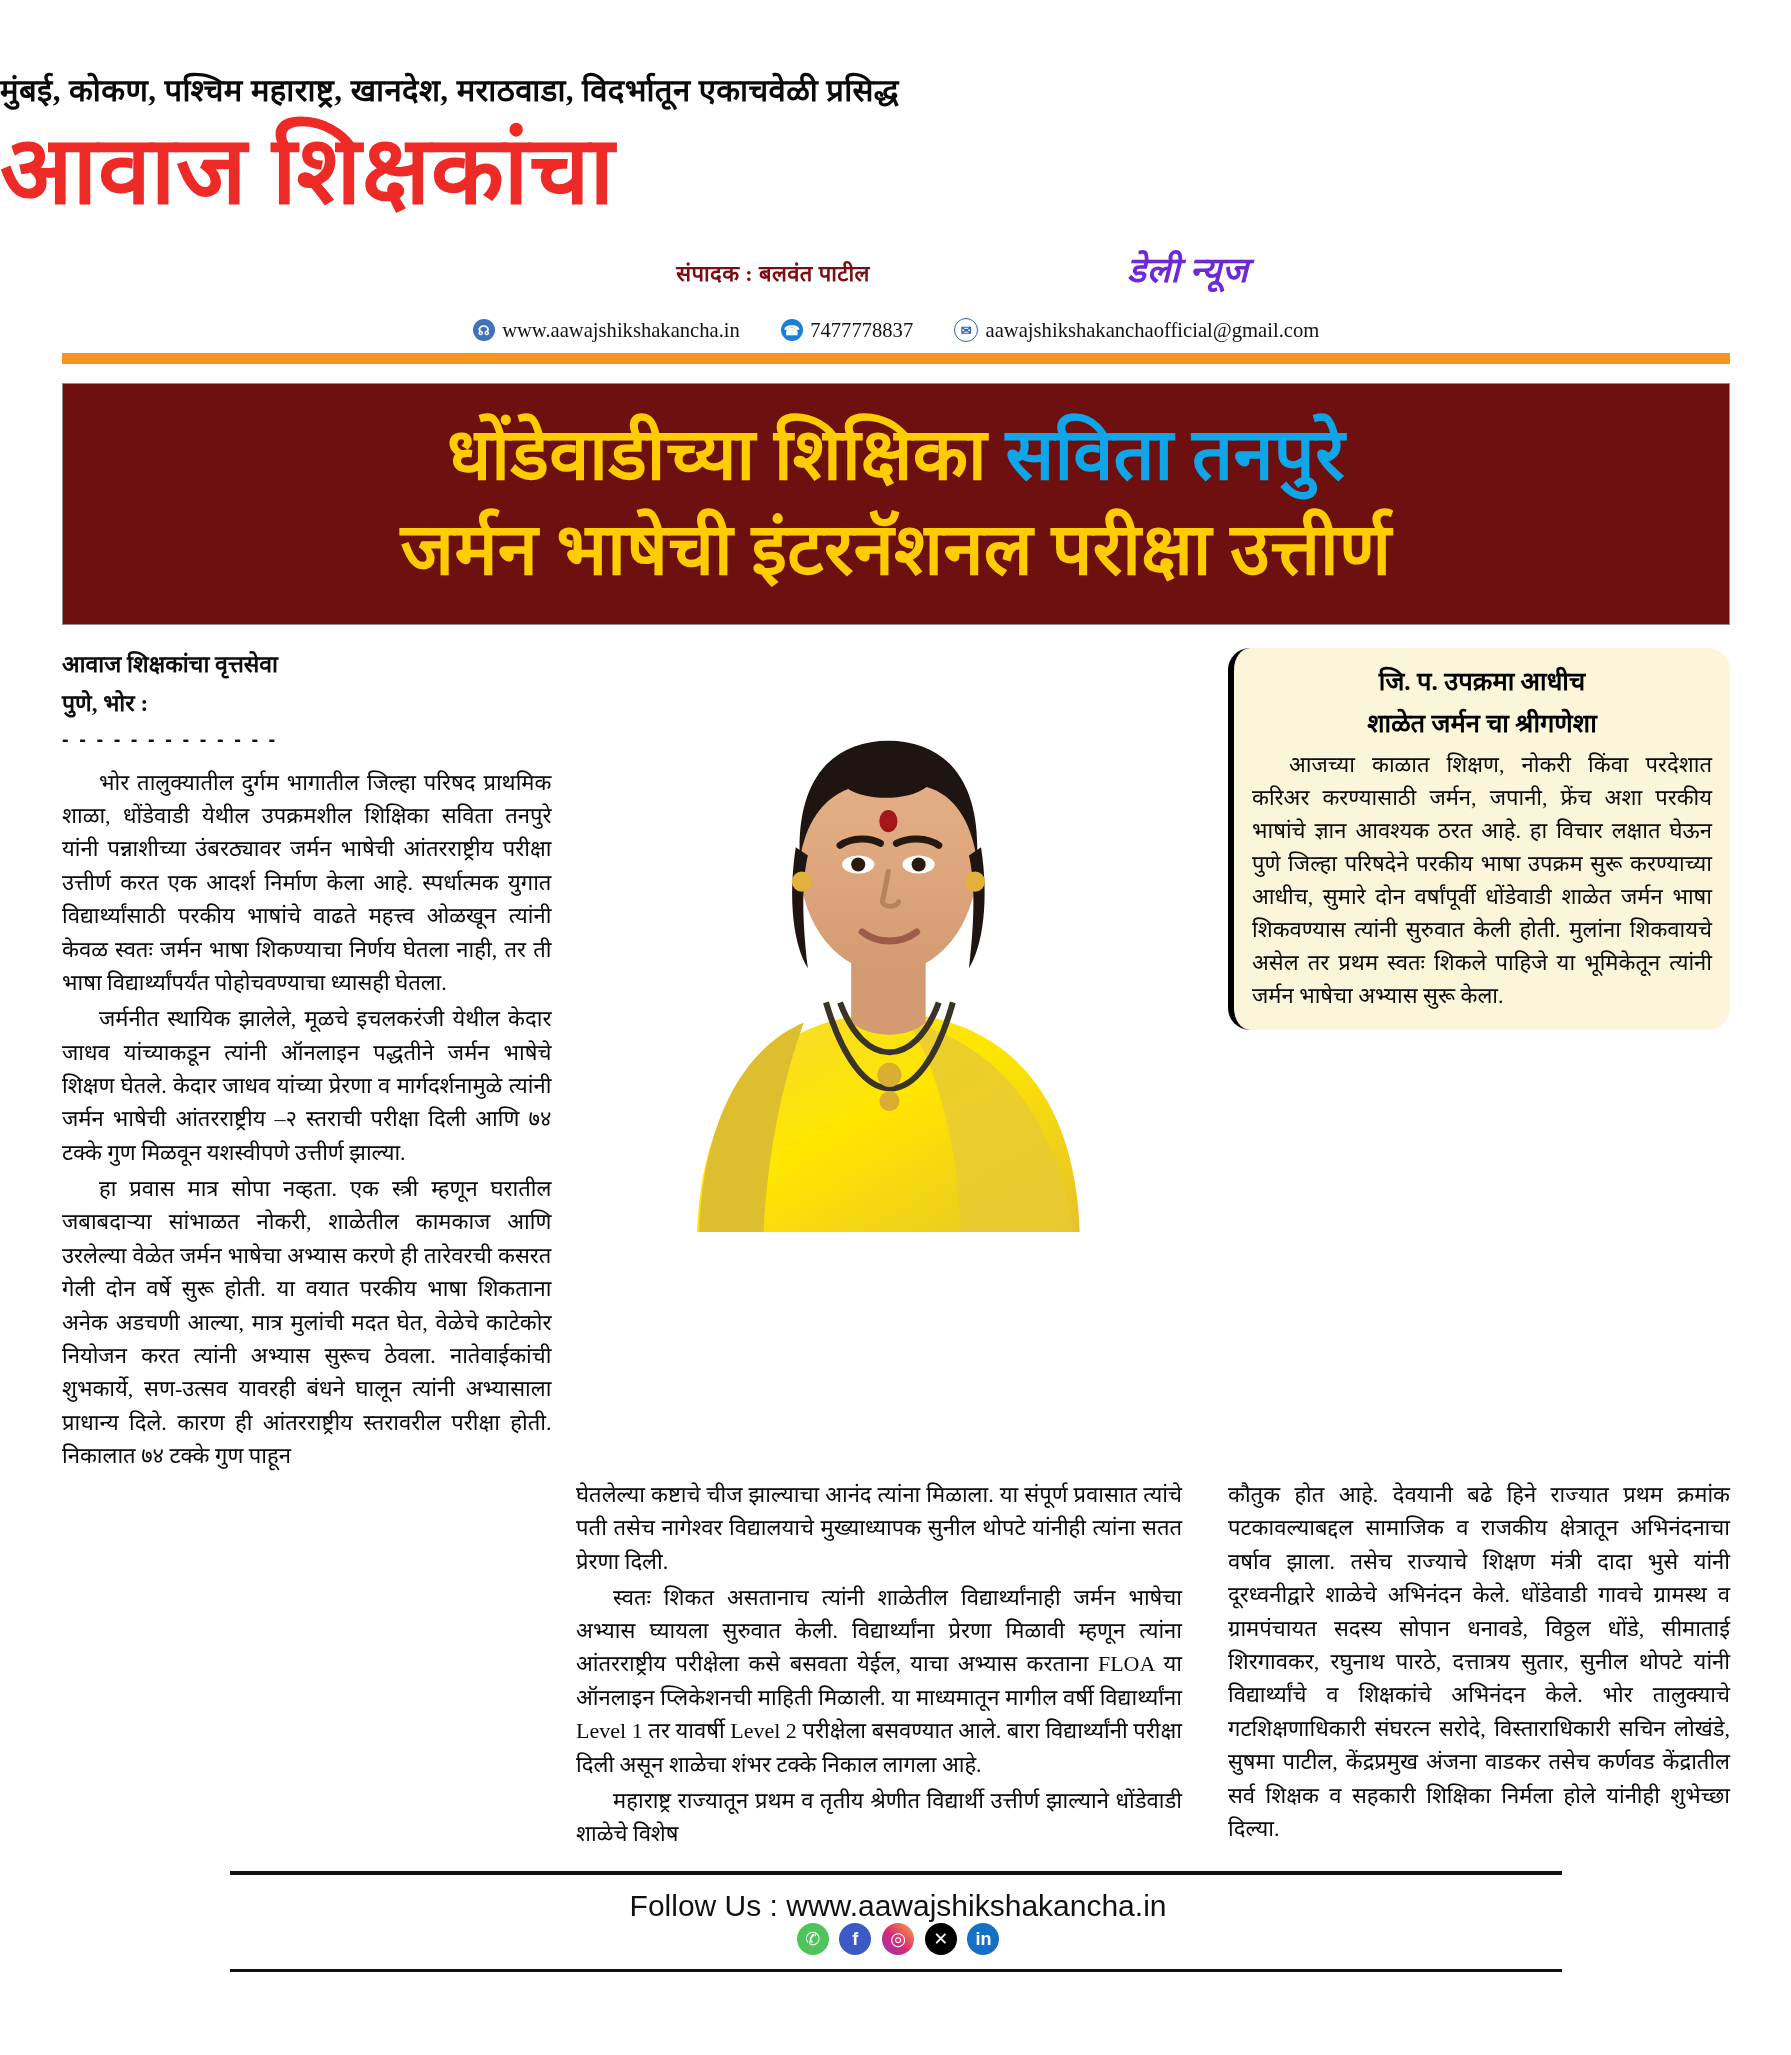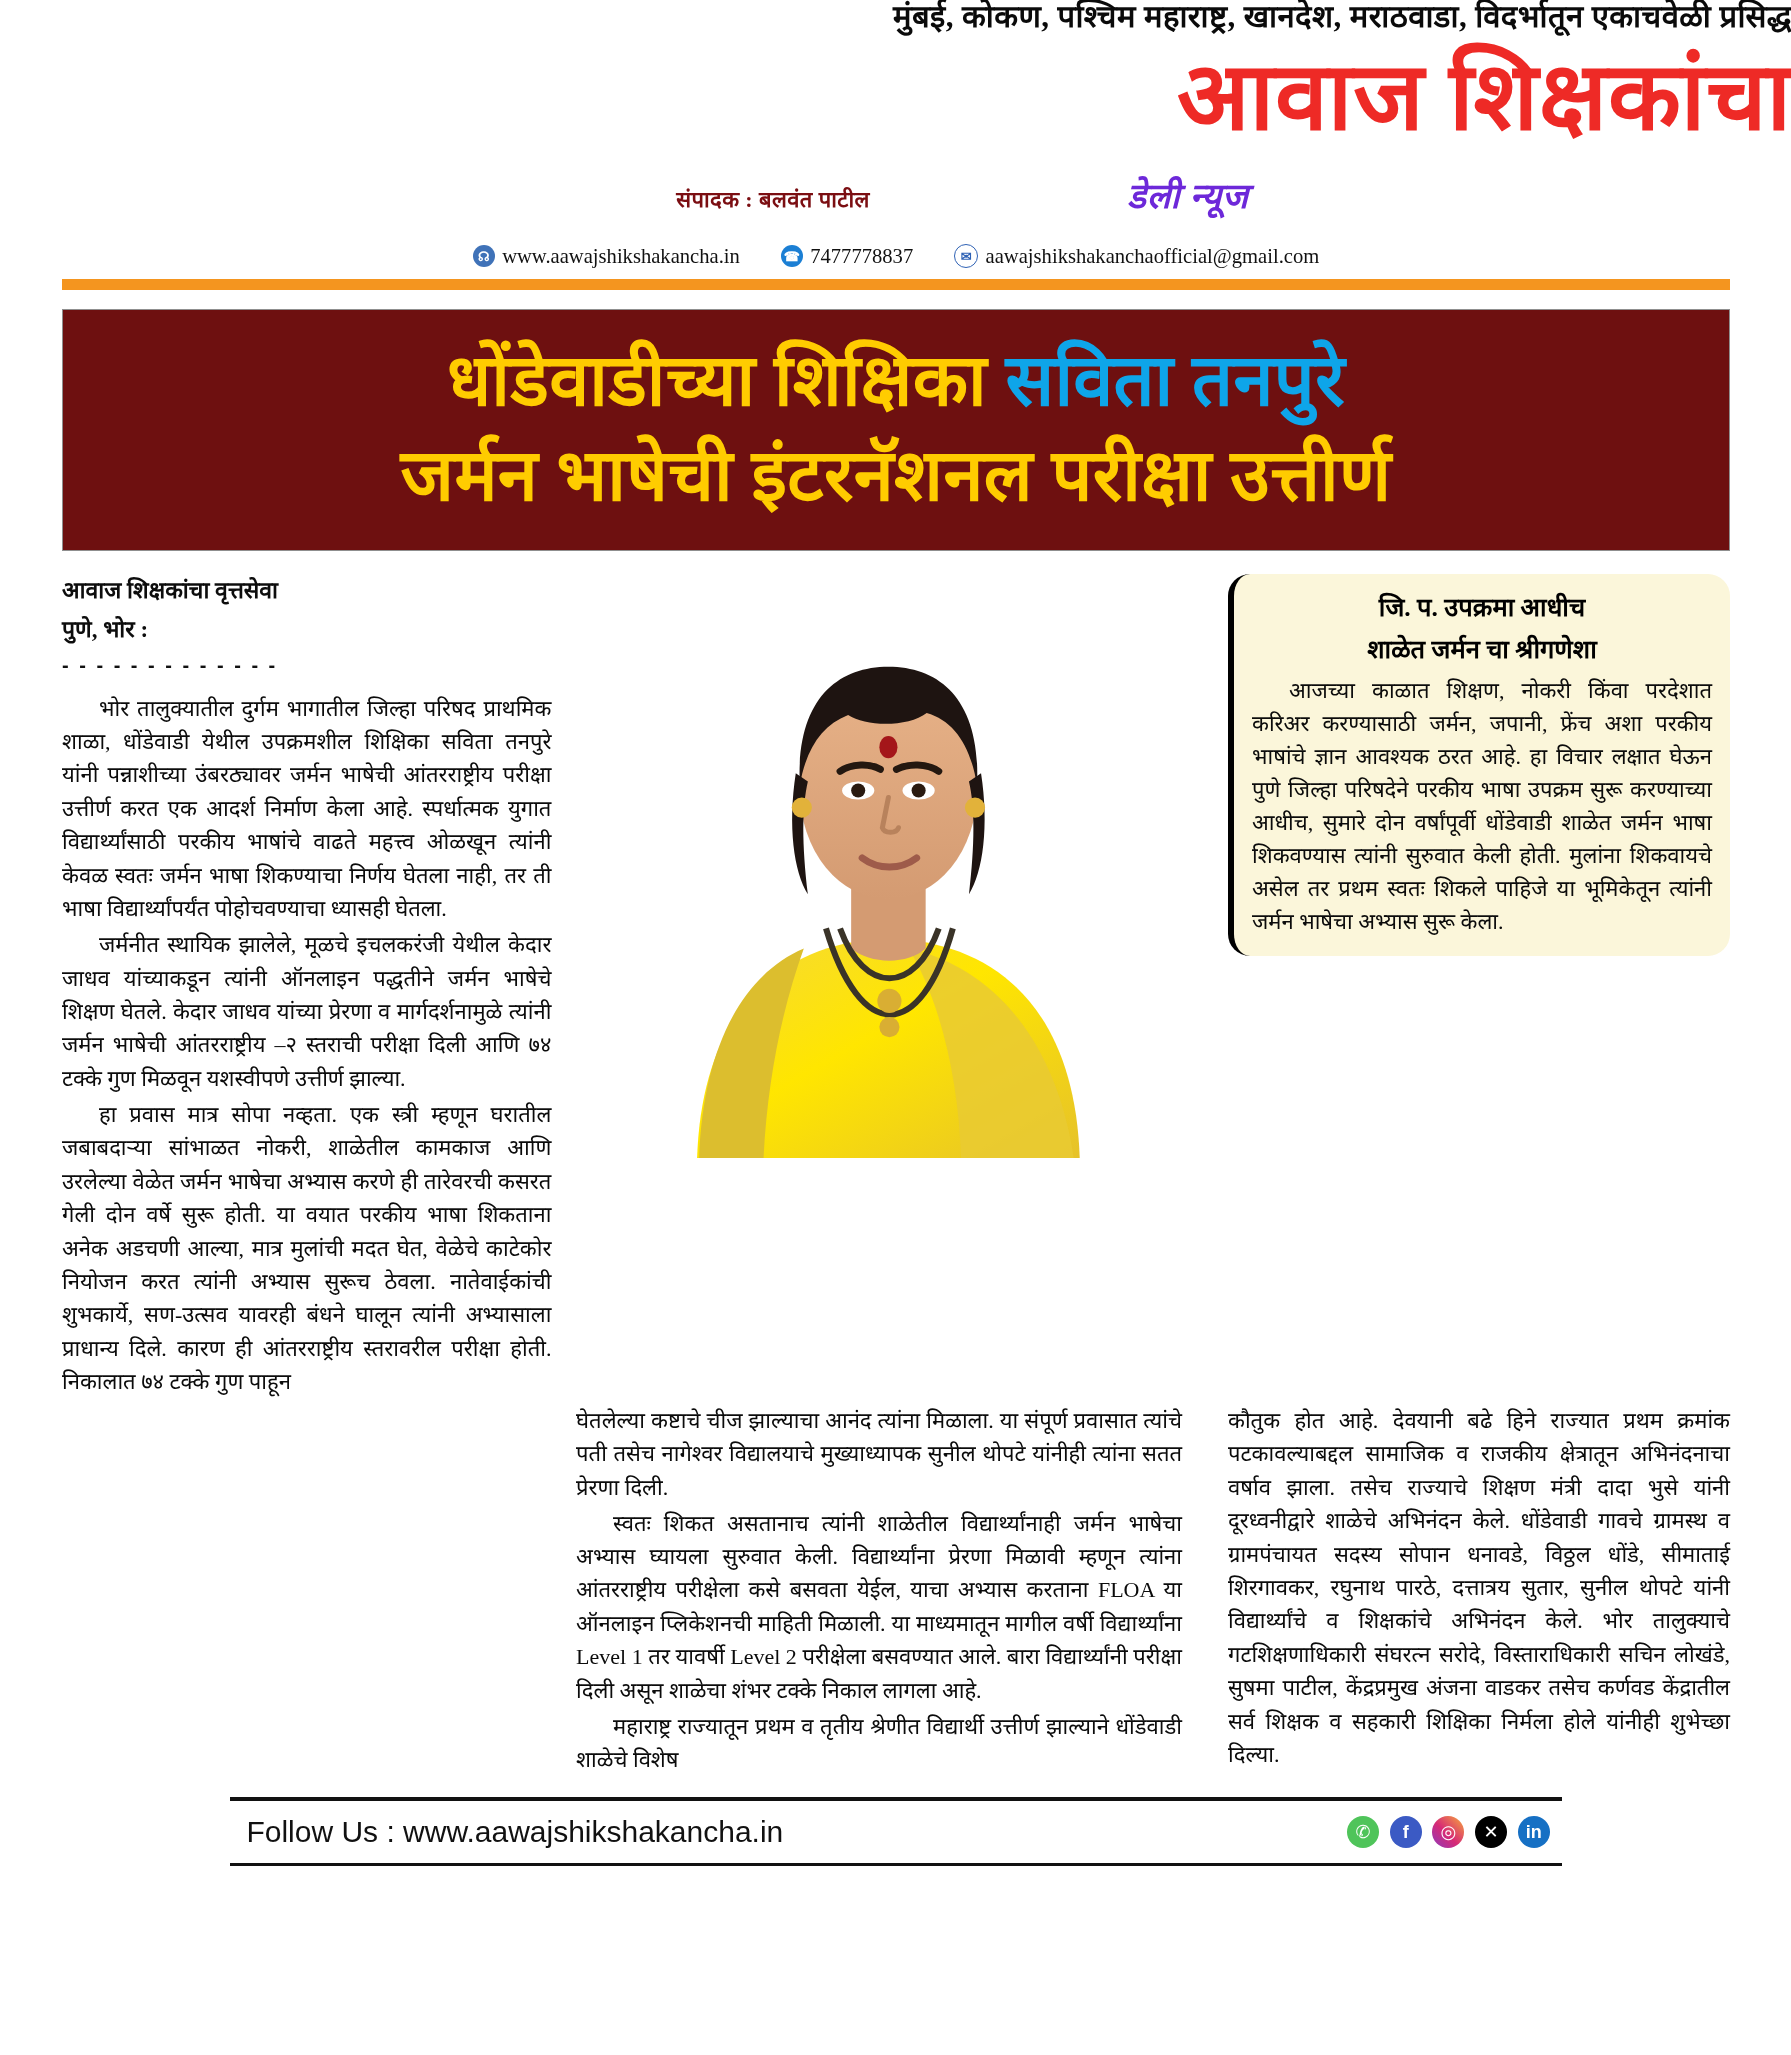--- a/index.html
+++ b/index.html
@@ -15,21 +15,22 @@
     position: relative;
     width: 1792px;
     height: 2342px;
     background: #ffffff;
     box-sizing: border-box;
     overflow: hidden;
   }
 
   
   .masthead {
-    text-align: right;
+    padding-top: 74px;
+    text-align: left;
   }
   .strapline {
     font-family: "Liberation Serif", "DejaVu Serif", serif;
     font-weight: bold;
     font-size: 31px;
     color: #0a0a0a;
     letter-spacing: 0.4px;
     line-height: 1.1;
     margin-bottom: 16.4px;
   }
@@ -233,22 +234,23 @@
   .footer-wrap {
     margin: 18px 230px 0 230px;
   }
   .footer-rule {
     height: 3.7px;
     background: #111111;
   }
   .footer-inner {
     display: flex;
     align-items: center;
-    justify-content: space-between;
+    justify-content: flex-end;
     padding: 14px 12.3px 14px 16.4px;
+    flex-direction: column;
   }
   .follow-text {
     font-family: "Liberation Sans", "DejaVu Sans", sans-serif;
     font-size: 30px;
     color: #111;
     white-space: nowrap;
   }
   .social-row {
     display: flex;
     align-items: center;

